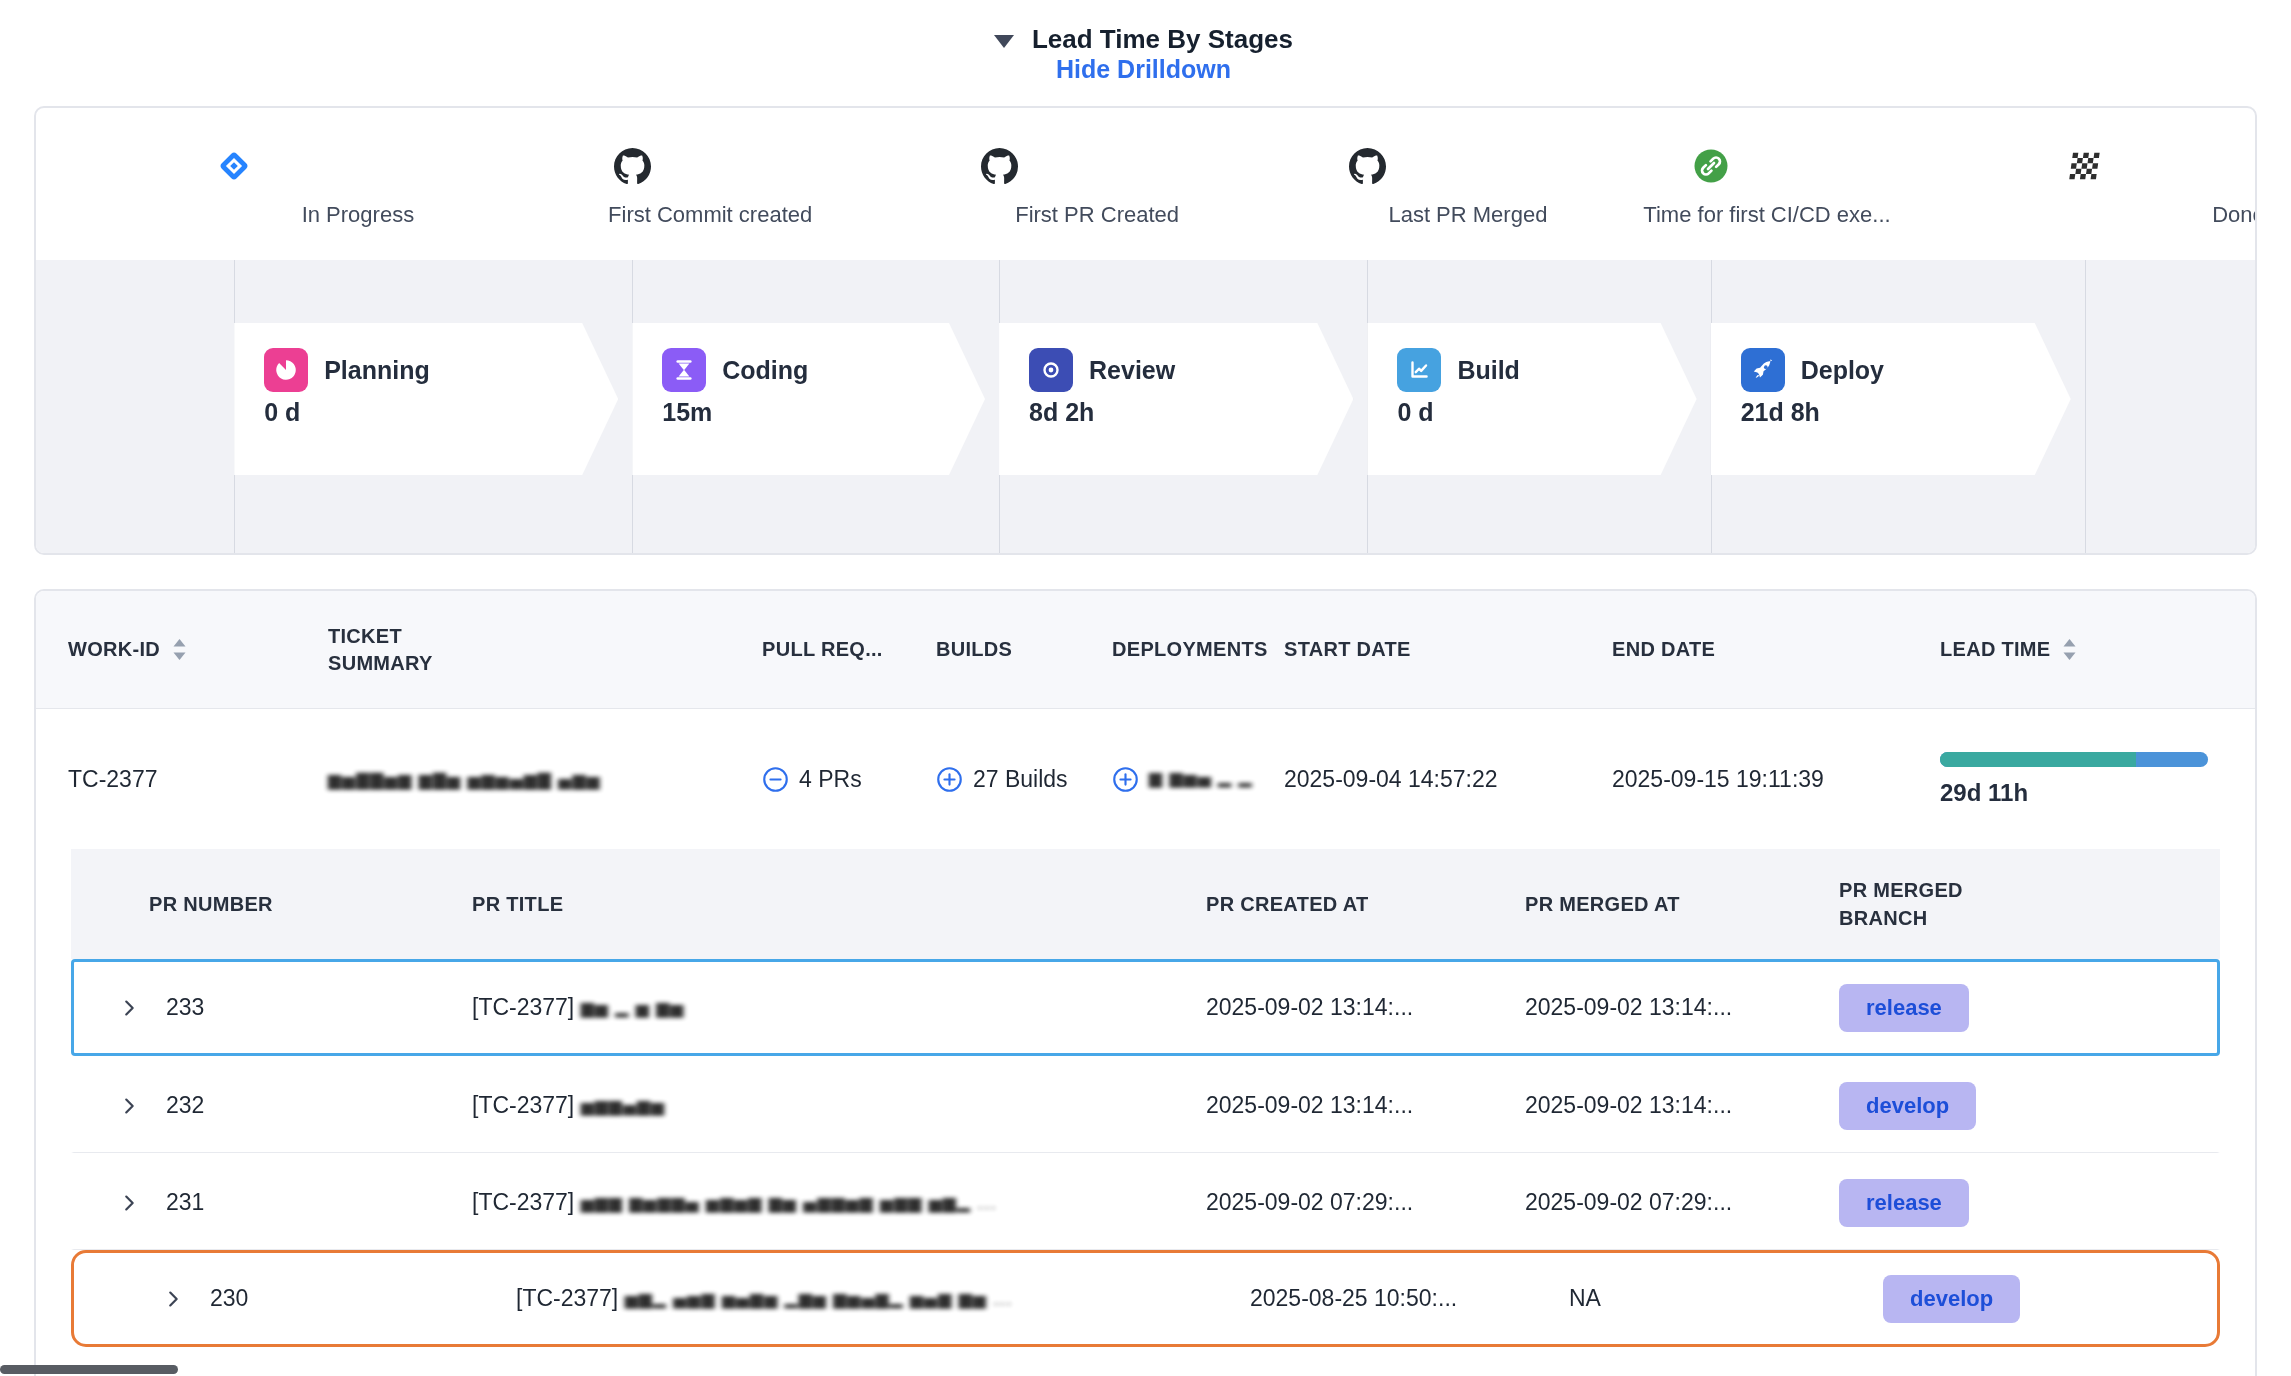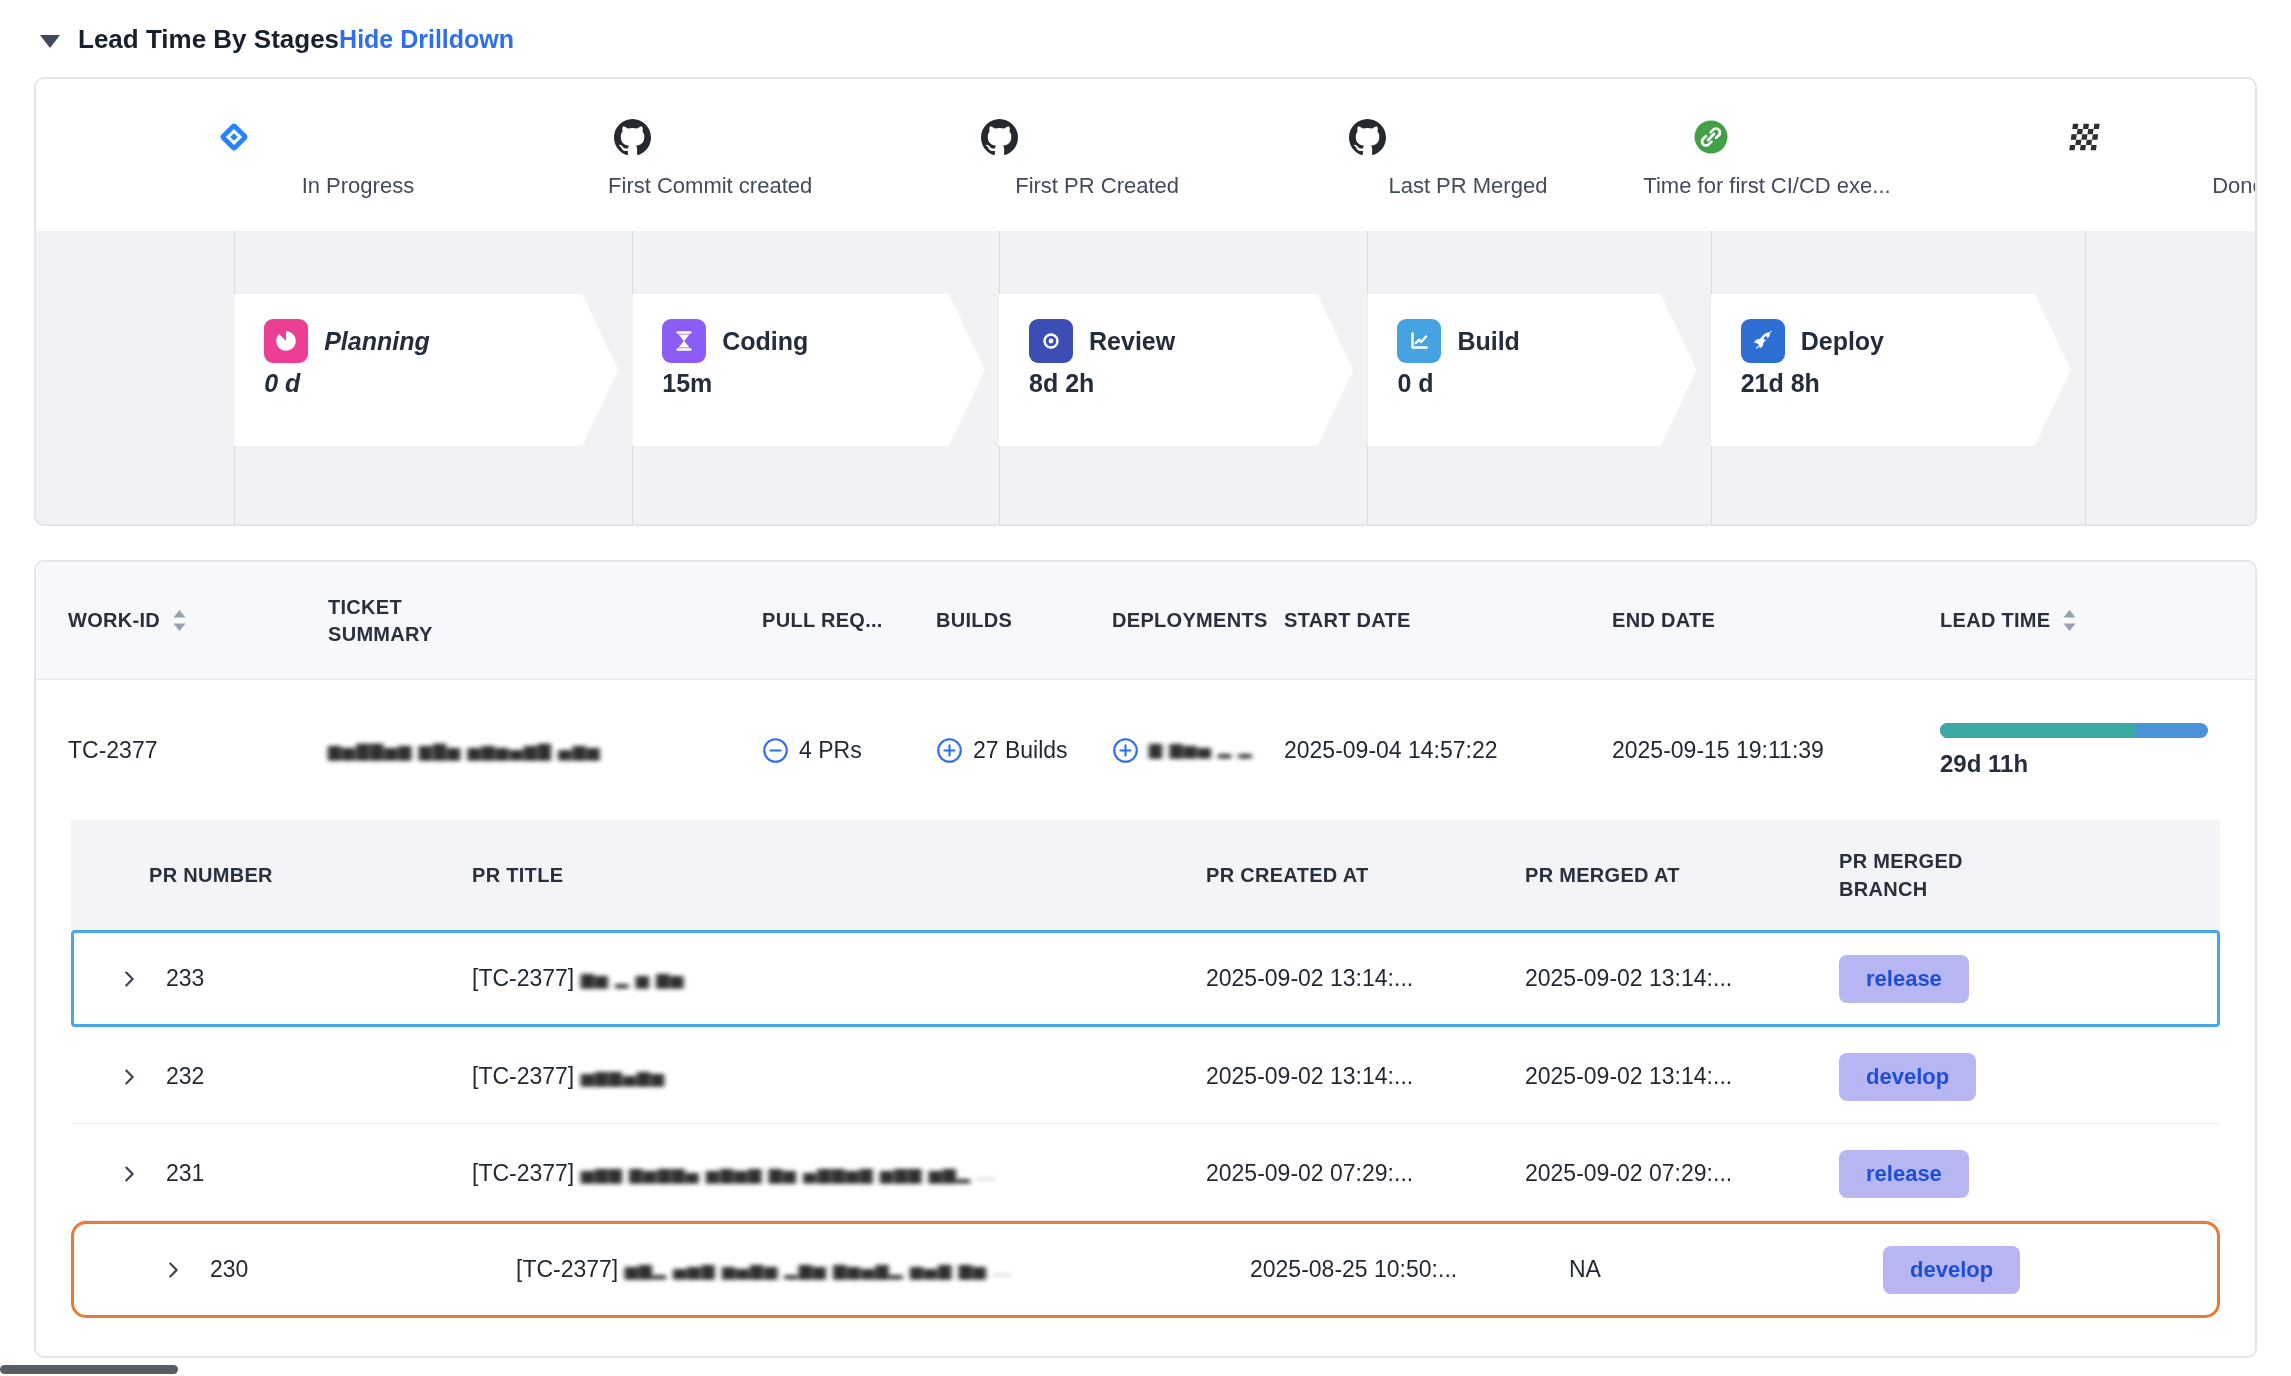--- a/index.html
+++ b/index.html
@@ -1,21 +1,21 @@
 <!DOCTYPE html>
 <html><head>
 <meta charset="utf-8">
 <style>
   * { margin:0; padding:0; box-sizing:border-box; }
   html,body { width:2291px; height:1376px; background:#ffffff; overflow:hidden;
     font-family:"Liberation Sans", sans-serif; color:#1f2733; }
 
   
-  .section-header { display:flex; align-items:center; 
-    padding:24px 44px 22px 40px; }
+  .section-header { display:flex; align-items:center; justify-content:space-between;
+    padding:24px 44px 22px 40px;flex-direction:column; }
   .section-title-group { display:flex; align-items:center; gap:18px; }
   .collapse-tri { width:0; height:0; border-left:10px solid transparent;
     border-right:10px solid transparent; border-top:13px solid #40485a; margin-top:3px; }
   .section-title { font-size:26px; font-weight:bold; color:#16202e; }
   .drilldown-link { font-size:25px; font-weight:bold; color:#2f6fed; cursor:pointer; }
 
   
   .stages-panel { position:relative; margin:0 34px; height:449px;
     border:2px solid #e3e5eb; border-radius:10px; overflow:hidden; background:#fff; }
   .milestone { position:absolute; top:32px; transform:translateX(-50%);
@@ -26,21 +26,21 @@
   .m4 { left:60.00%; } .m5 { left:75.47%; } .m6 { left:92.33%; }
 
   .stage-band { position:absolute; left:0; right:0; top:152px; bottom:0; background:#f1f2f6; }
   .sep { position:absolute; top:0; bottom:0; width:1px; background:#d7dae2; }
   .s1 { left:8.93%; } .s2 { left:26.87%; } .s3 { left:43.40%; }
   .s4 { left:60.00%; } .s5 { left:75.47%; } .s6 { left:92.33%; }
 
   .stage-chip { position:absolute; top:63px; height:152px; background:#ffffff;
     clip-path:polygon(0 0, calc(100% - 36px) 0, 100% 50%, calc(100% - 36px) 100%, 0 100%);
     padding:25px 0 0 30px; filter:drop-shadow(0 1px 2px rgba(30,40,60,.15)); }
-  .c1 { left:8.93%;  width:calc(17.94% - 14px);font-style:italic; }
+  .c1 { left:8.93%;  width:calc(17.94% - 14px); }
   .c2 { left:26.87%; width:calc(16.53% - 14px); }
   .c3 { left:43.40%; width:calc(16.60% - 14px); }
   .c4 { left:60.00%; width:calc(15.47% - 14px); }
   .c5 { left:75.47%; width:calc(16.86% - 14px); }
   .chip-head { display:flex; align-items:center; gap:16px; }
   .chip-icon { width:44px; height:44px; border-radius:9px; display:flex;
     align-items:center; justify-content:center; flex:0 0 44px; }
   .chip-icon.planning { background:#ec3f93; }
   .chip-icon.coding   { background:#8b5cf6; }
   .chip-icon.review   { background:#3c4db4; }

